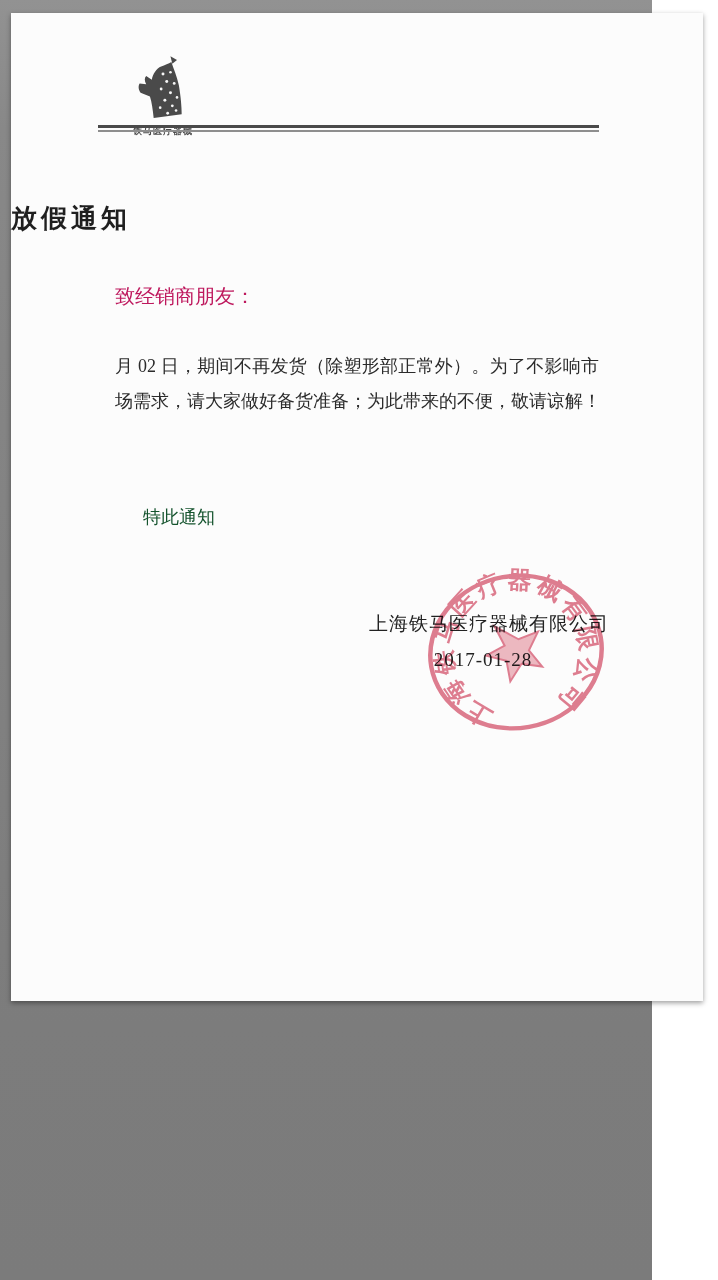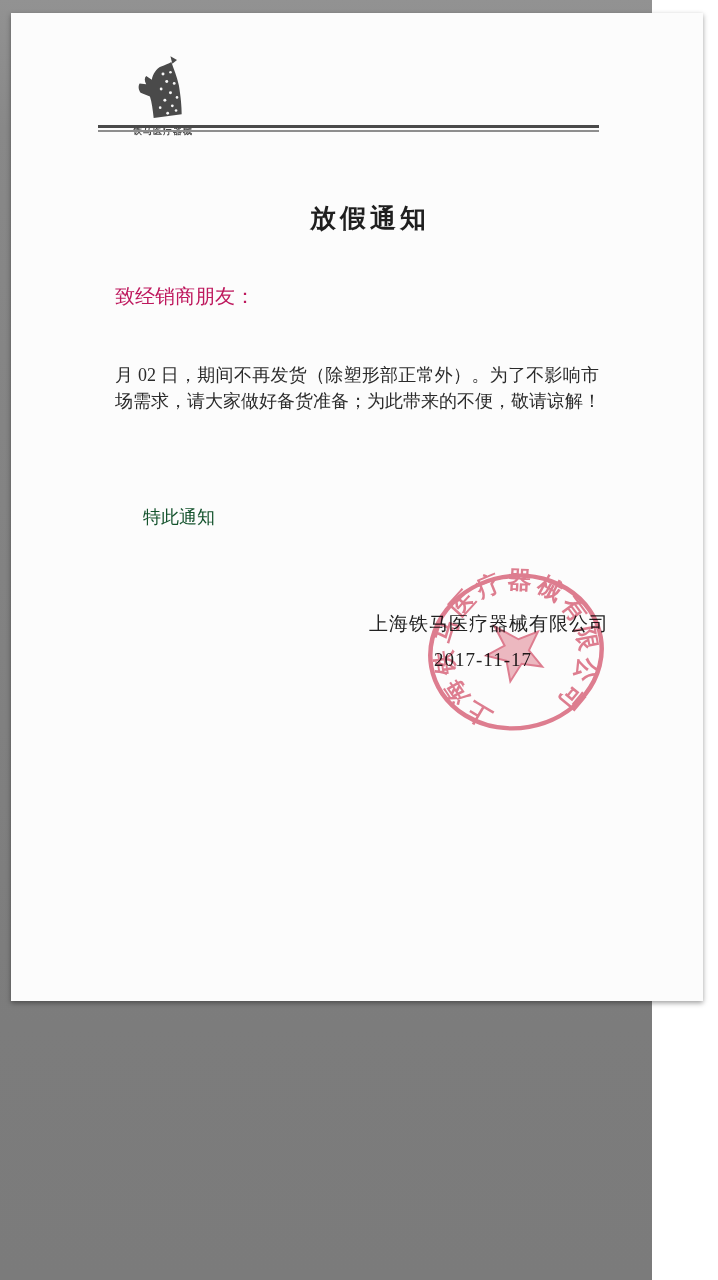--- a/index.html
+++ b/index.html
@@ -10,27 +10,27 @@
     background:#fcfcfc;box-shadow:0 2px 5px rgba(0,0,0,.38);}
   
   .logo{position:absolute;left:112px;top:42px;width:80px;text-align:center;}
   .logo svg{display:block;margin:0 auto;}
   .logo-caption{font-size:9px;font-weight:bold;color:#4a4a4a;letter-spacing:1px;
     margin-top:2px;white-space:nowrap;font-family:"Liberation Sans",sans-serif;}
   .rule{position:absolute;left:87px;top:112px;width:501px;height:2px;
     border-top:3px solid #4a4a4a;border-bottom:2px solid #8e8e8e;}
   
   .doc-title{position:absolute;left:0;top:188px;width:692px;margin:0;
-    text-align:center;font-size:26px;font-weight:bold;color:#1f1f1f;letter-spacing:4px;padding-left:13px;}
+    font-size:26px;font-weight:bold;color:#1f1f1f;letter-spacing:4px;}
   
   .salutation{position:absolute;left:104px;top:270px;font-size:20px;color:#be185d;}
   .bodyline{position:absolute;left:104px;width:484px;font-size:18px;color:#2b2b2b;
     text-align:justify;text-align-last:justify;white-space:nowrap;overflow:hidden;}
   .bl1{top:306px;padding-left:36px;width:448px;}
-  .bl2{top:341px;margin-top:9px;}
+  .bl2{top:341px;}
   .bl3{top:376px;}
   .closing{position:absolute;left:132px;top:492px;font-size:18px;color:#14532d;}
   
   .sig-company{position:absolute;left:358px;top:598px;font-size:19px;color:#222;
     letter-spacing:1px;white-space:nowrap;}
   .sig-date{position:absolute;left:360px;top:636px;width:224px;text-align:center;
     font-size:19px;color:#222;letter-spacing:1px;}
   
   .stamp{position:absolute;left:405px;top:539px;width:200px;height:200px;
     transform:rotate(-10deg);opacity:.78;mix-blend-mode:multiply;pointer-events:none;}
@@ -72,21 +72,21 @@
     <h1 class="doc-title">放假通知</h1>
 
     <div class="salutation">致经销商朋友：</div>
 
     <div class="bodyline bl2">月 02 日，期间不再发货（除塑形部正常外）。为了不影响市</div>
     <div class="bodyline bl3">场需求，请大家做好备货准备；为此带来的不便，敬请谅解！</div>
 
     <div class="closing">特此通知</div>
 
     <div class="sig-company">上海铁马医疗器械有限公司</div>
-    <div class="sig-date">2017-11-17</div>
+    <div class="sig-date">2017-01-28</div>
 
     <div class="stamp">
       <svg width="200" height="200" viewBox="0 0 200 200">
         <ellipse cx="100" cy="100" rx="86" ry="76" fill="none" stroke="#d85a72" stroke-width="4.5"></ellipse>
         <path id="seal-arc" d="M 68 155.4 A 64 64 0 1 1 132 155.4" fill="none"></path>
         <text font-size="24" fill="#d85a72">
           <textPath href="#seal-arc" textLength="335" lengthAdjust="spacing">上海铁马医疗器械有限公司</textPath>
         </text>
         <polygon points="83.4,71.0 104.7,87.9 125.2,83.7 113.0,100.7 123.3,118.9 103.4,112.6 89.3,128.0 89.1,107.1 70.0,98.4 89.9,91.8" fill="#eba6b2" stroke="#d85a72" stroke-width="2"></polygon>
       </svg>

